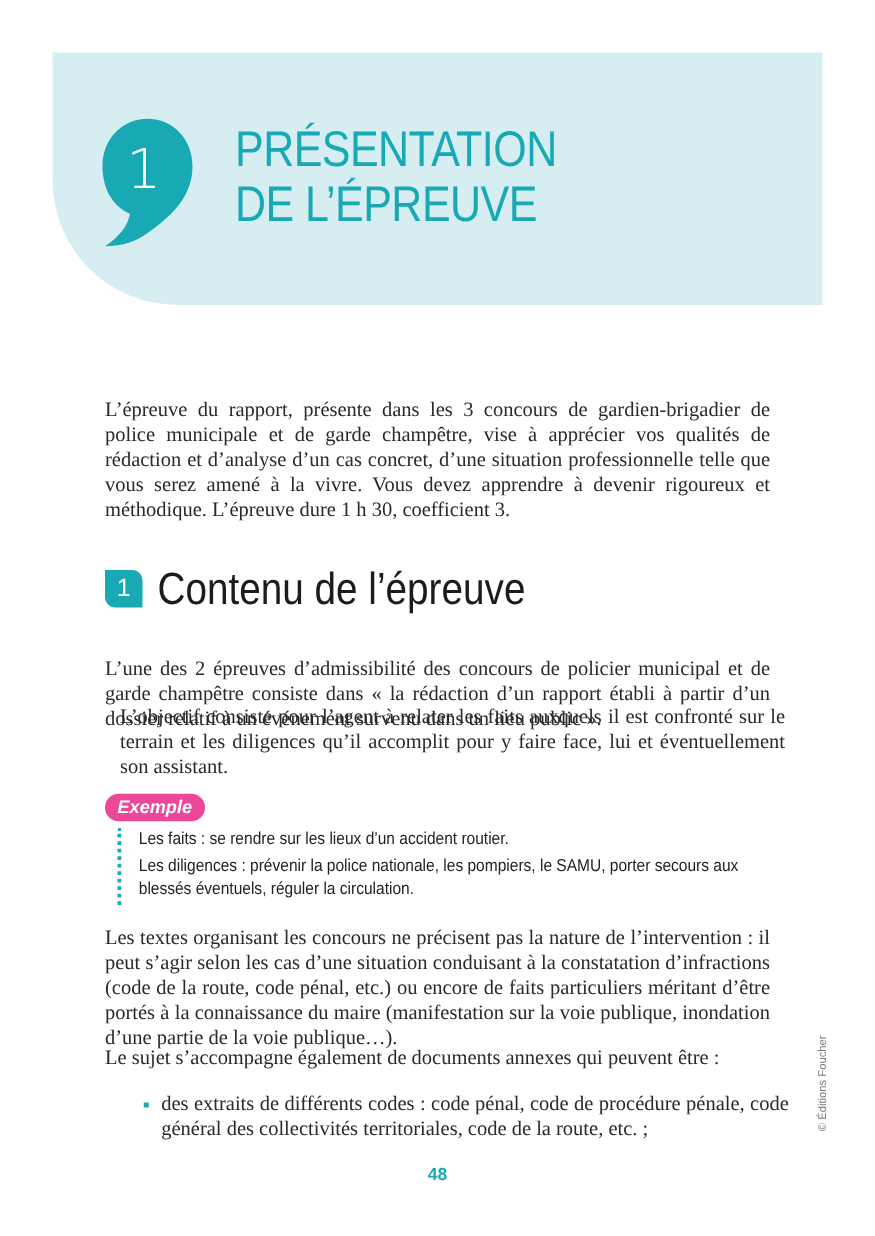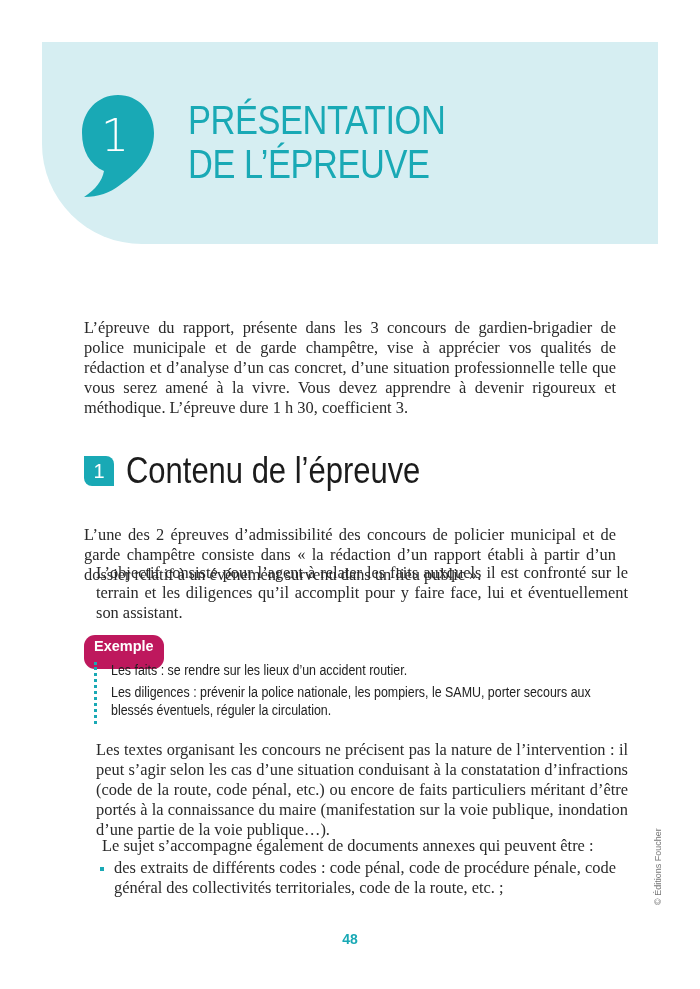--- a/index.html
+++ b/index.html
@@ -37,37 +37,37 @@
     font-size:20px; display:flex; align-items:center; justify-content:center;
   }
   .section-title {
     margin-left:12px; font-family:"Liberation Sans", sans-serif; font-size:36px;
     color:#1c1c1c; transform:scaleX(0.86); transform-origin:left center;
     white-space:nowrap;
   }
   .p1 { position:absolute; left:84px; top:525px; width:532px; }
   .p2 { position:absolute; left:72px; top:563px; width:532px;margin-left:24px; }
   .ex-badge {
-    position:absolute; left:84px; top:635px; height:34px; padding:0 10px;
-    background:#be185d; border-radius:11px; color:#fff;
-    font-family:"Liberation Sans", sans-serif; font-weight:bold;
+    position:absolute; left:84px; top:635px; height:22px; padding:0 10px;
+    background:#ec4899; border-radius:11px; color:#fff;
+    font-family:"Liberation Sans", sans-serif; font-style:italic; font-weight:bold;
     font-size:14.5px; line-height:22px;
   }
   .ex-list {
     position:absolute; left:92px; top:660px; width:500px; padding-left:14px;
     border-left:3px dotted #19a9b5; margin:2px; list-style:none;
   }
   .ex-list li {
     font-family:"Liberation Sans", sans-serif; font-size:13.8px; line-height:18px;
     color:#222; margin:0 0 4px 0; transform:scaleX(0.9); transform-origin:left top;
     width:555px;
   }
-  .p3 { position:absolute; left:96px; top:740px; width:532px; }
-  .p4 { position:absolute; left:84px; top:836px; width:532px; text-align:left;margin-left:18px; }
-  .bullet-list { position:absolute; left:100px; top:858px; width:516px; margin:0; padding:0; list-style:none; }
+  .p3 { position:absolute; left:84px; top:740px; width:532px; }
+  .p4 { position:absolute; left:84px; top:836px; width:532px; text-align:left; }
+  .bullet-list { position:absolute; left:100px; top:858px; width:516px; margin:15px; padding:0; list-style:none; }
   .bullet-list li { position:relative; padding-left:14px; }
   .bullet-list li .dot {
     position:absolute; left:0; top:9px; width:4px; height:4px; background:#19a9b5;
   }
   .page-num {
     position:absolute; left:0; width:700px; top:931px; text-align:center;
     font-family:"Liberation Sans", sans-serif; font-weight:bold; font-size:14px; color:#19a9b5;
   }
   .copyright {
     position:absolute; left:653px; top:905px; transform:rotate(-90deg);

